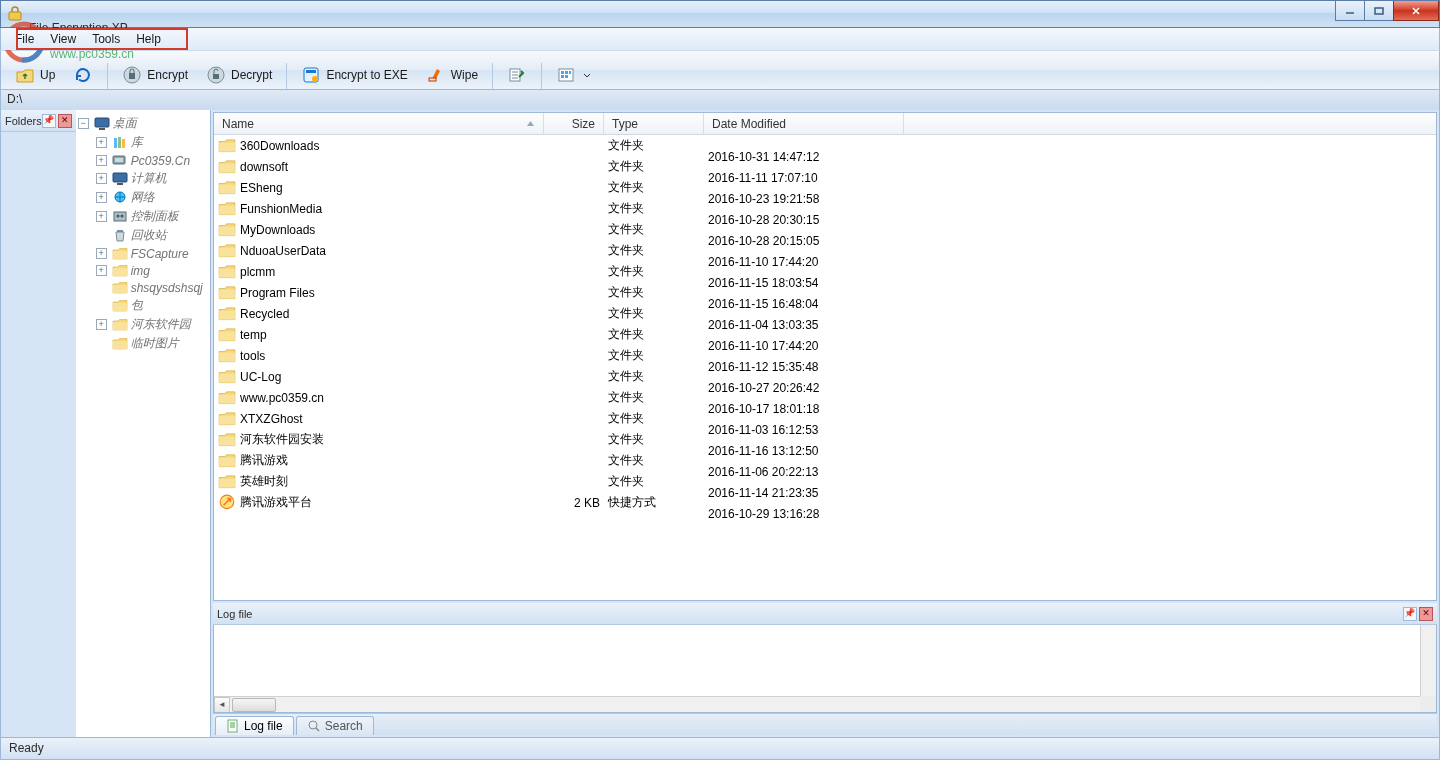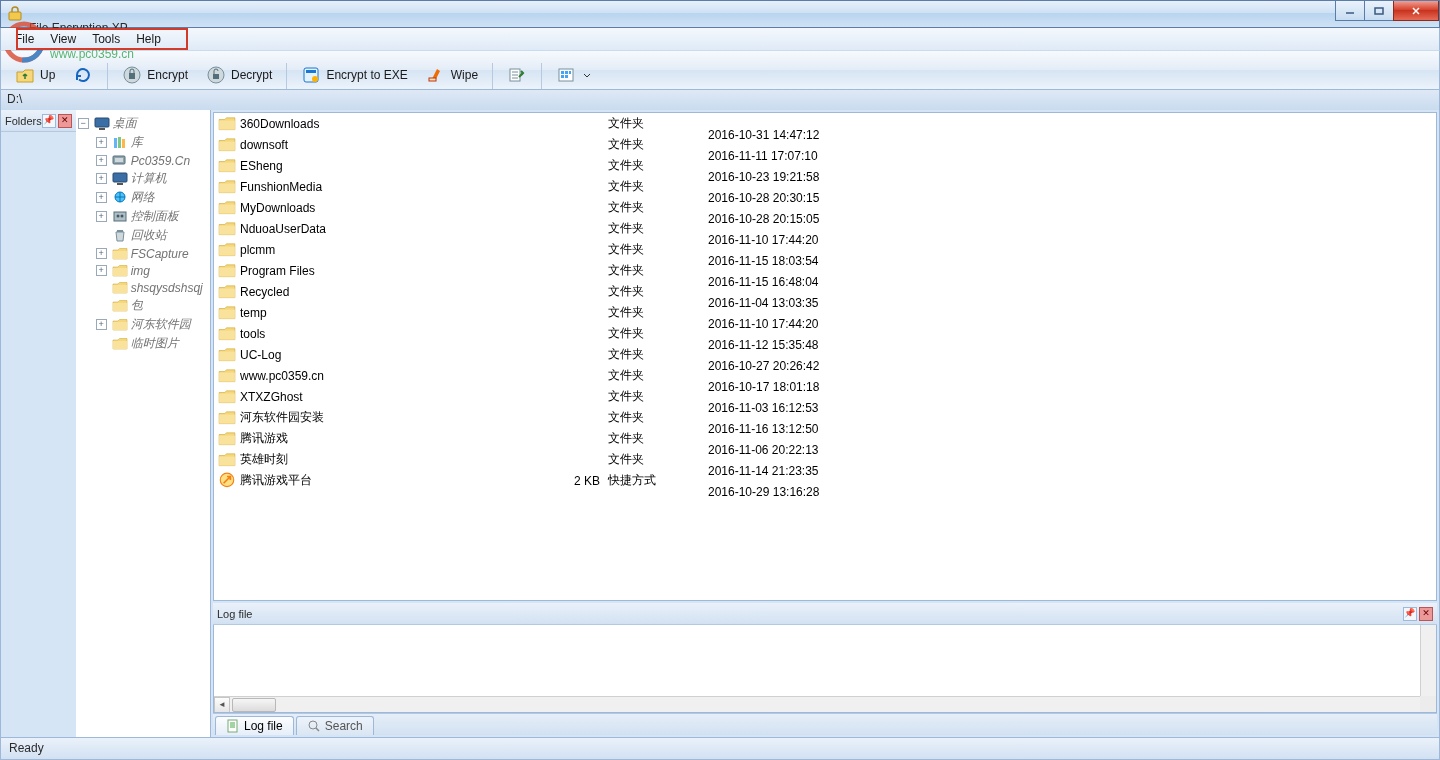--- a/index.html
+++ b/index.html
@@ -405,20 +405,37 @@
                 </div>
               </li>
             </ul>
         </li>
       </ul>
     </div>
   </div>
 
   <div class="right">
     <div class="filelist">
+      <div class="cols">
+        <div class="col col-name">
+          <span>Name</span>
+          <span class="sort-arrow"><svg width="9" height="9" viewBox="0 0 9 9">
+                <path d="M4.5 2 L8 7 H1 Z" fill="#9aa9ba"></path>
+              </svg></span>
+        </div>
+        <div class="col col-size">
+            <span>Size</span>
+          </div>
+        <div class="col col-type">
+            <span>Type</span>
+          </div>
+        <div class="col col-date">
+            <span>Date Modified</span>
+          </div>
+      </div>
       <div class="rows" id="file-rows">
           <div class="row">
             <span class="ricon">
               <svg viewBox="0 0 16 15">
                 <path d="M1 4h5l1.5-1.5H15V13H1z" class="svg-folder"></path>
                 <path d="M1 5h14v8H1z" class="svg-folder2"></path>
               </svg>
             </span>
             <span class="c-name">360Downloads</span>
             <span class="c-size"></span>

